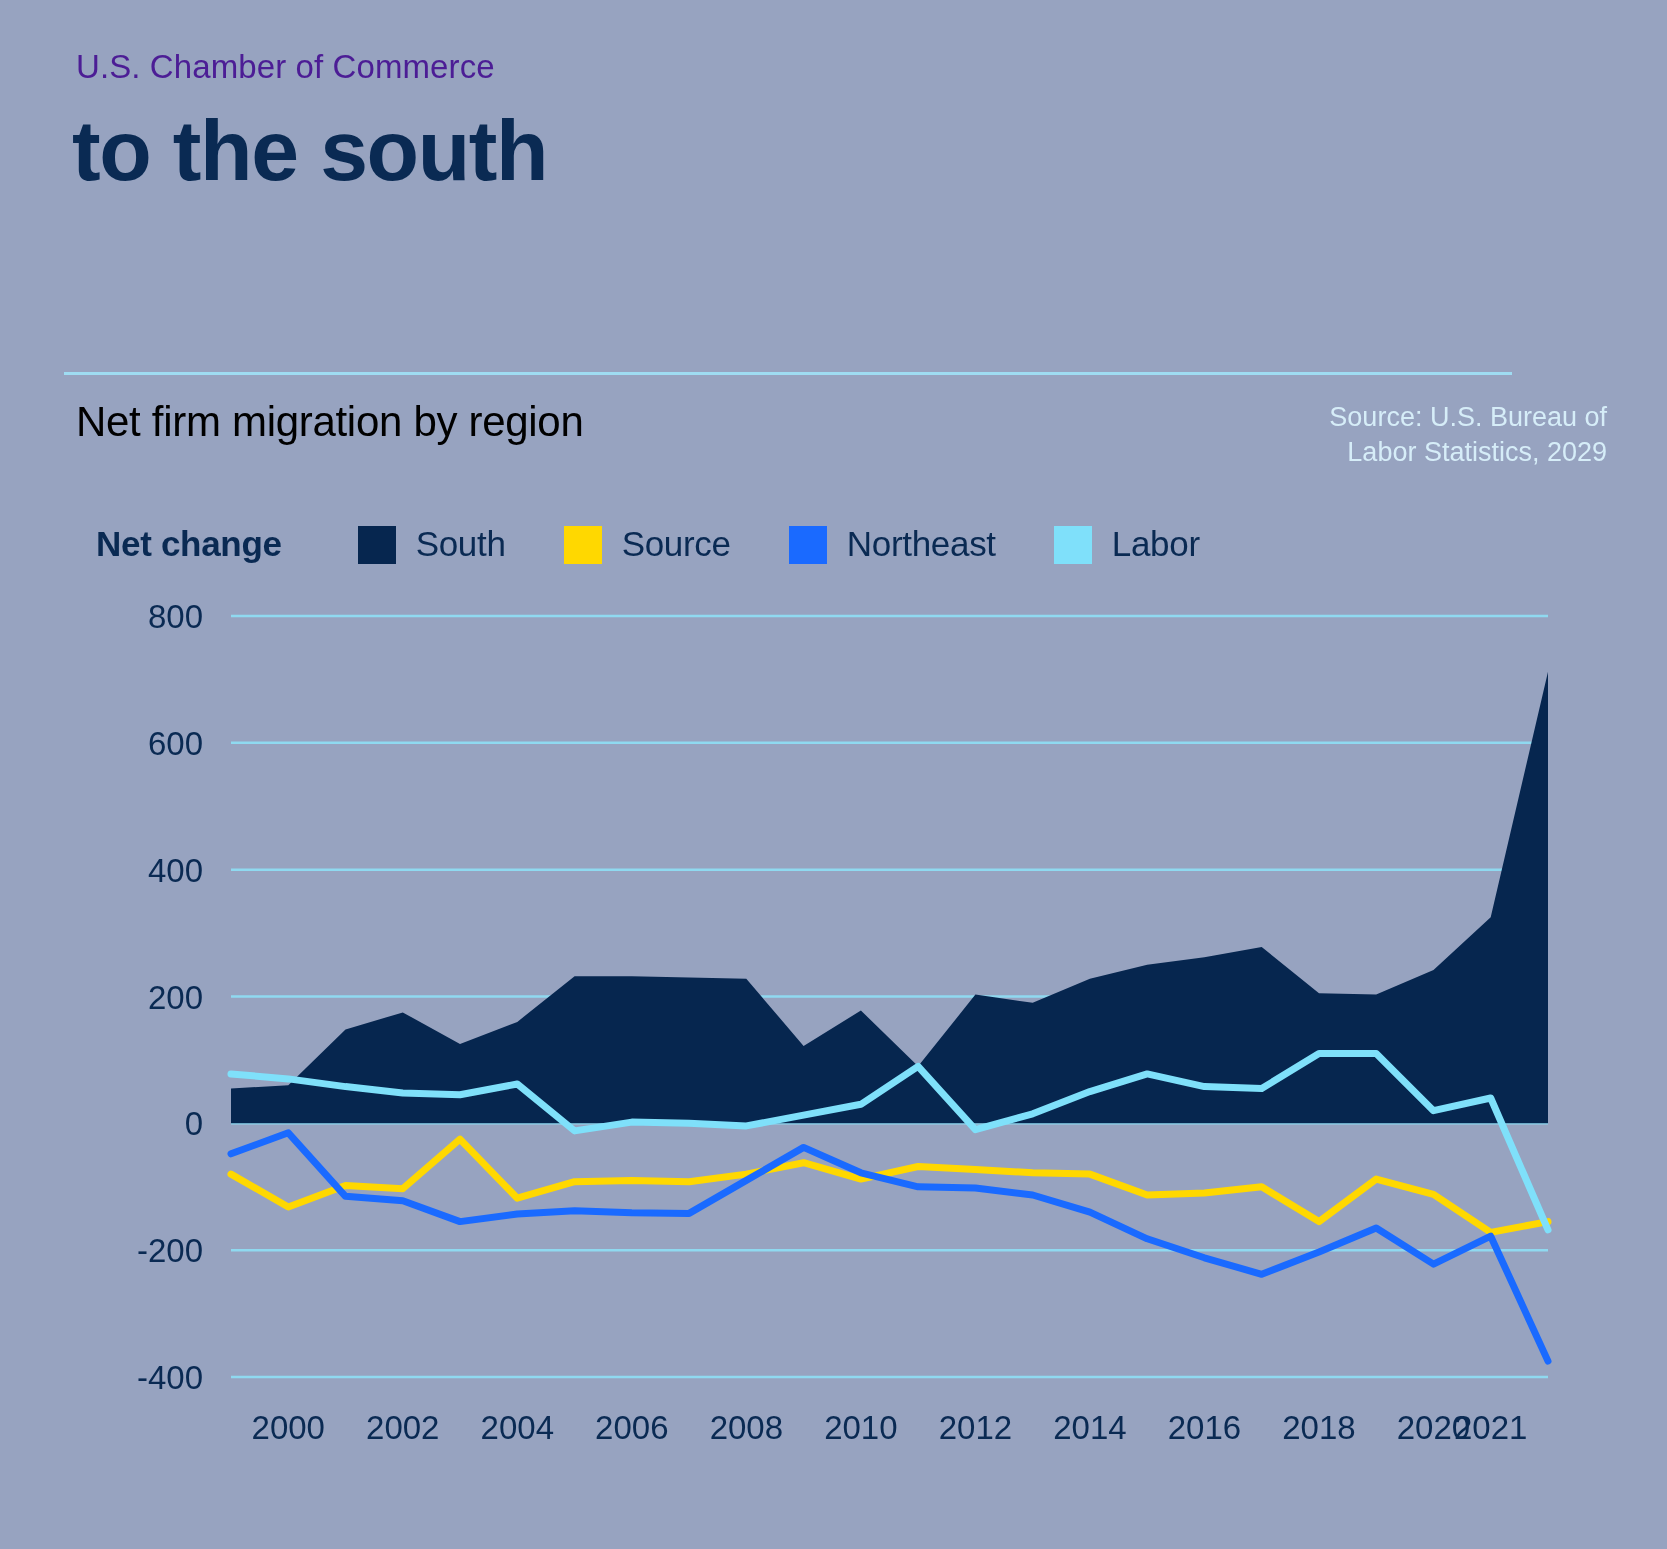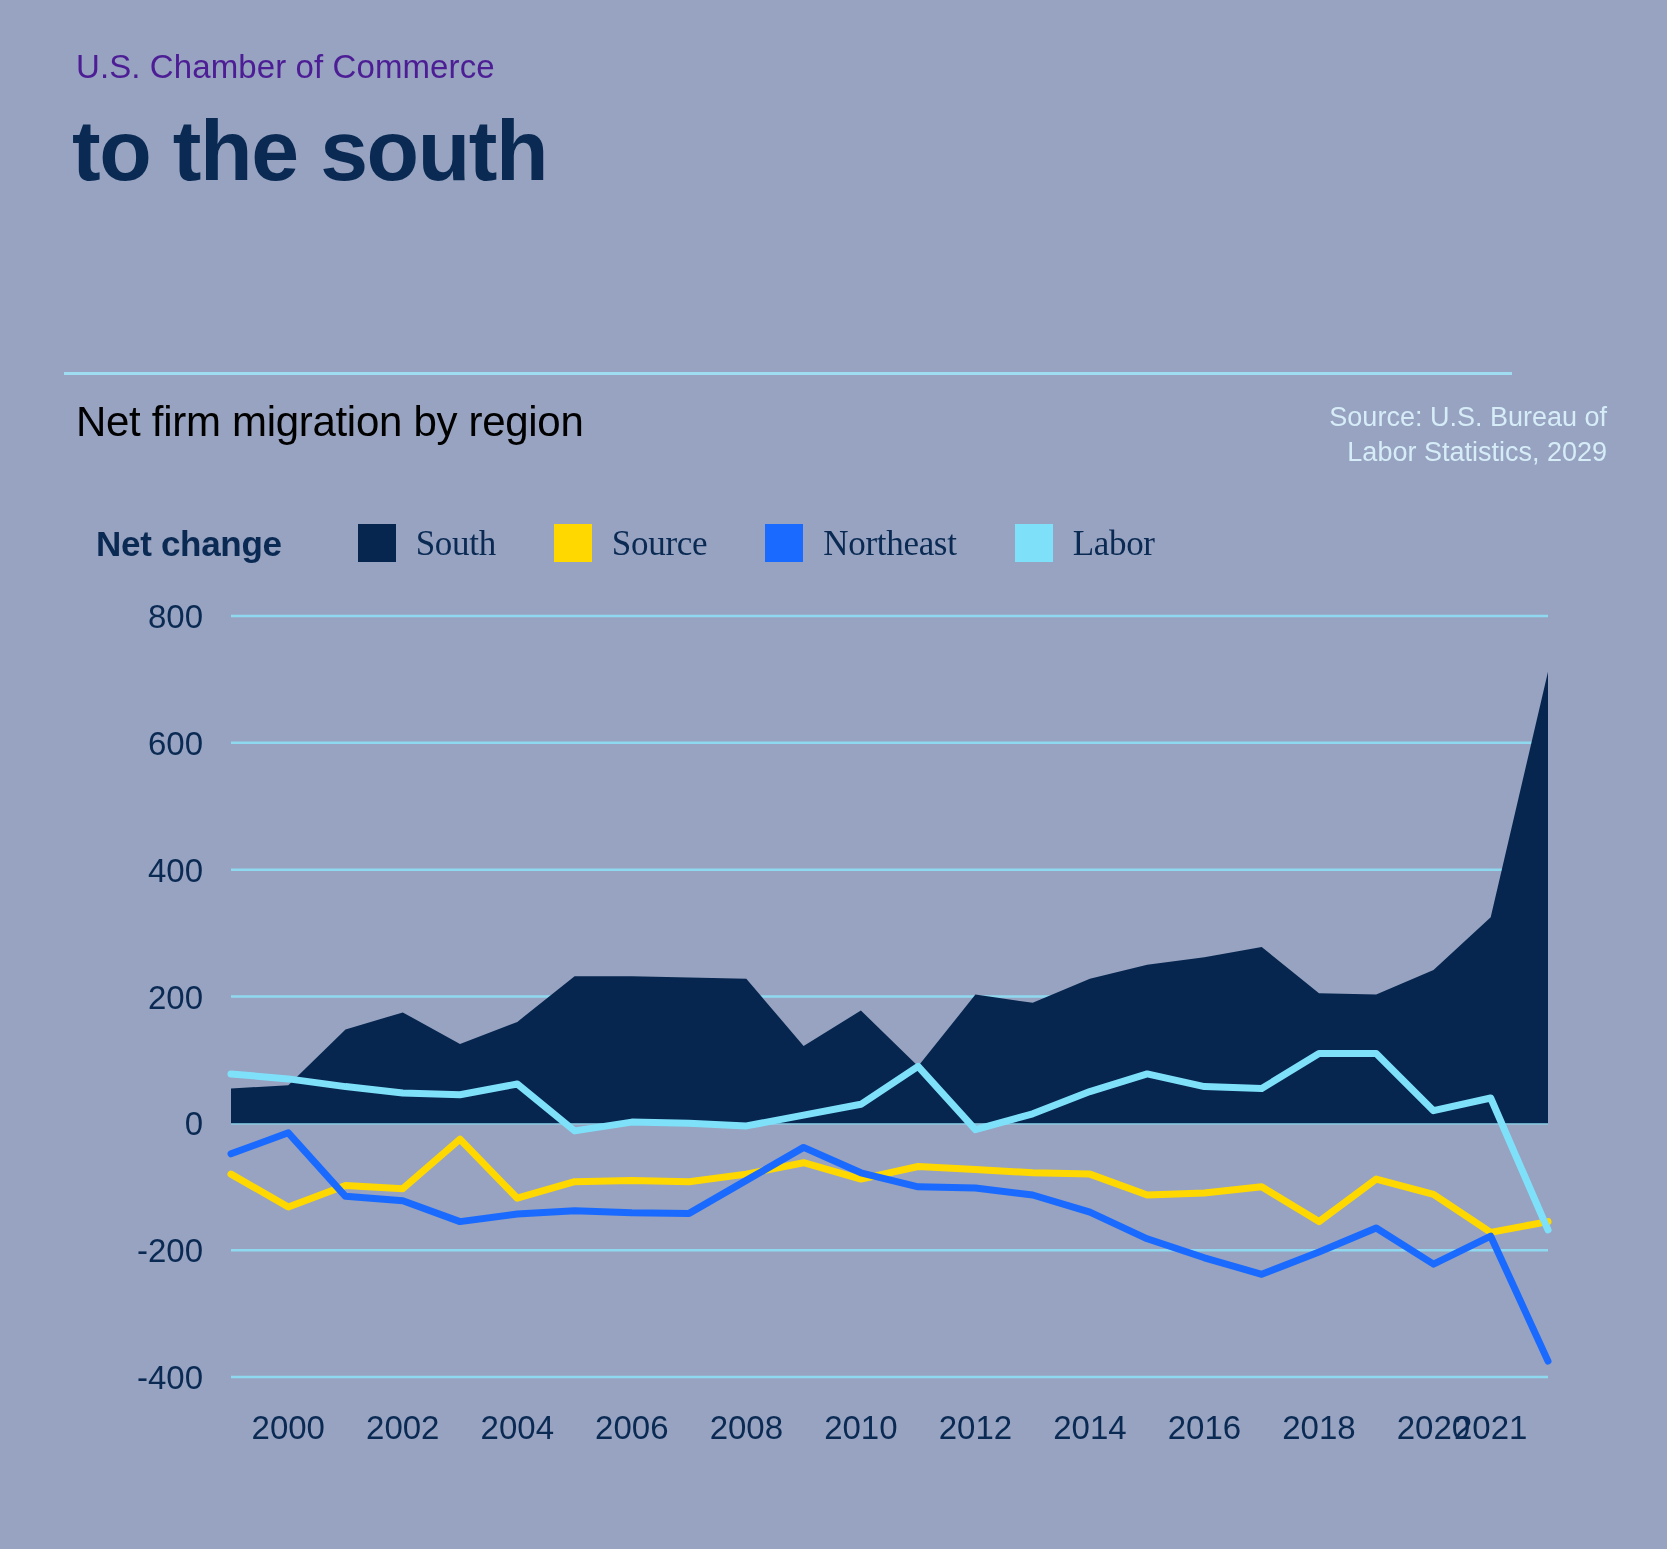--- a/index.html
+++ b/index.html
@@ -83,23 +83,22 @@
   }
   .legend-title {
     font-size: 35px;
     font-weight: 700;
     color: #0a2a53;
     margin-right: 76px;
     letter-spacing: -0.3px;
   }
   .legend-item {
     display: flex;
-    align-items: flex-start;
+    align-items: flex-end;
     margin-right: 58px;
-    font-family: Liberation Serif, serif;
   }
   .legend-swatch {
     width: 38px;
     height: 38px;
     margin-right: 20px;
     flex: none;
   }
   .legend-label {
     font-size: 35px;
     color: #0a2a53;

